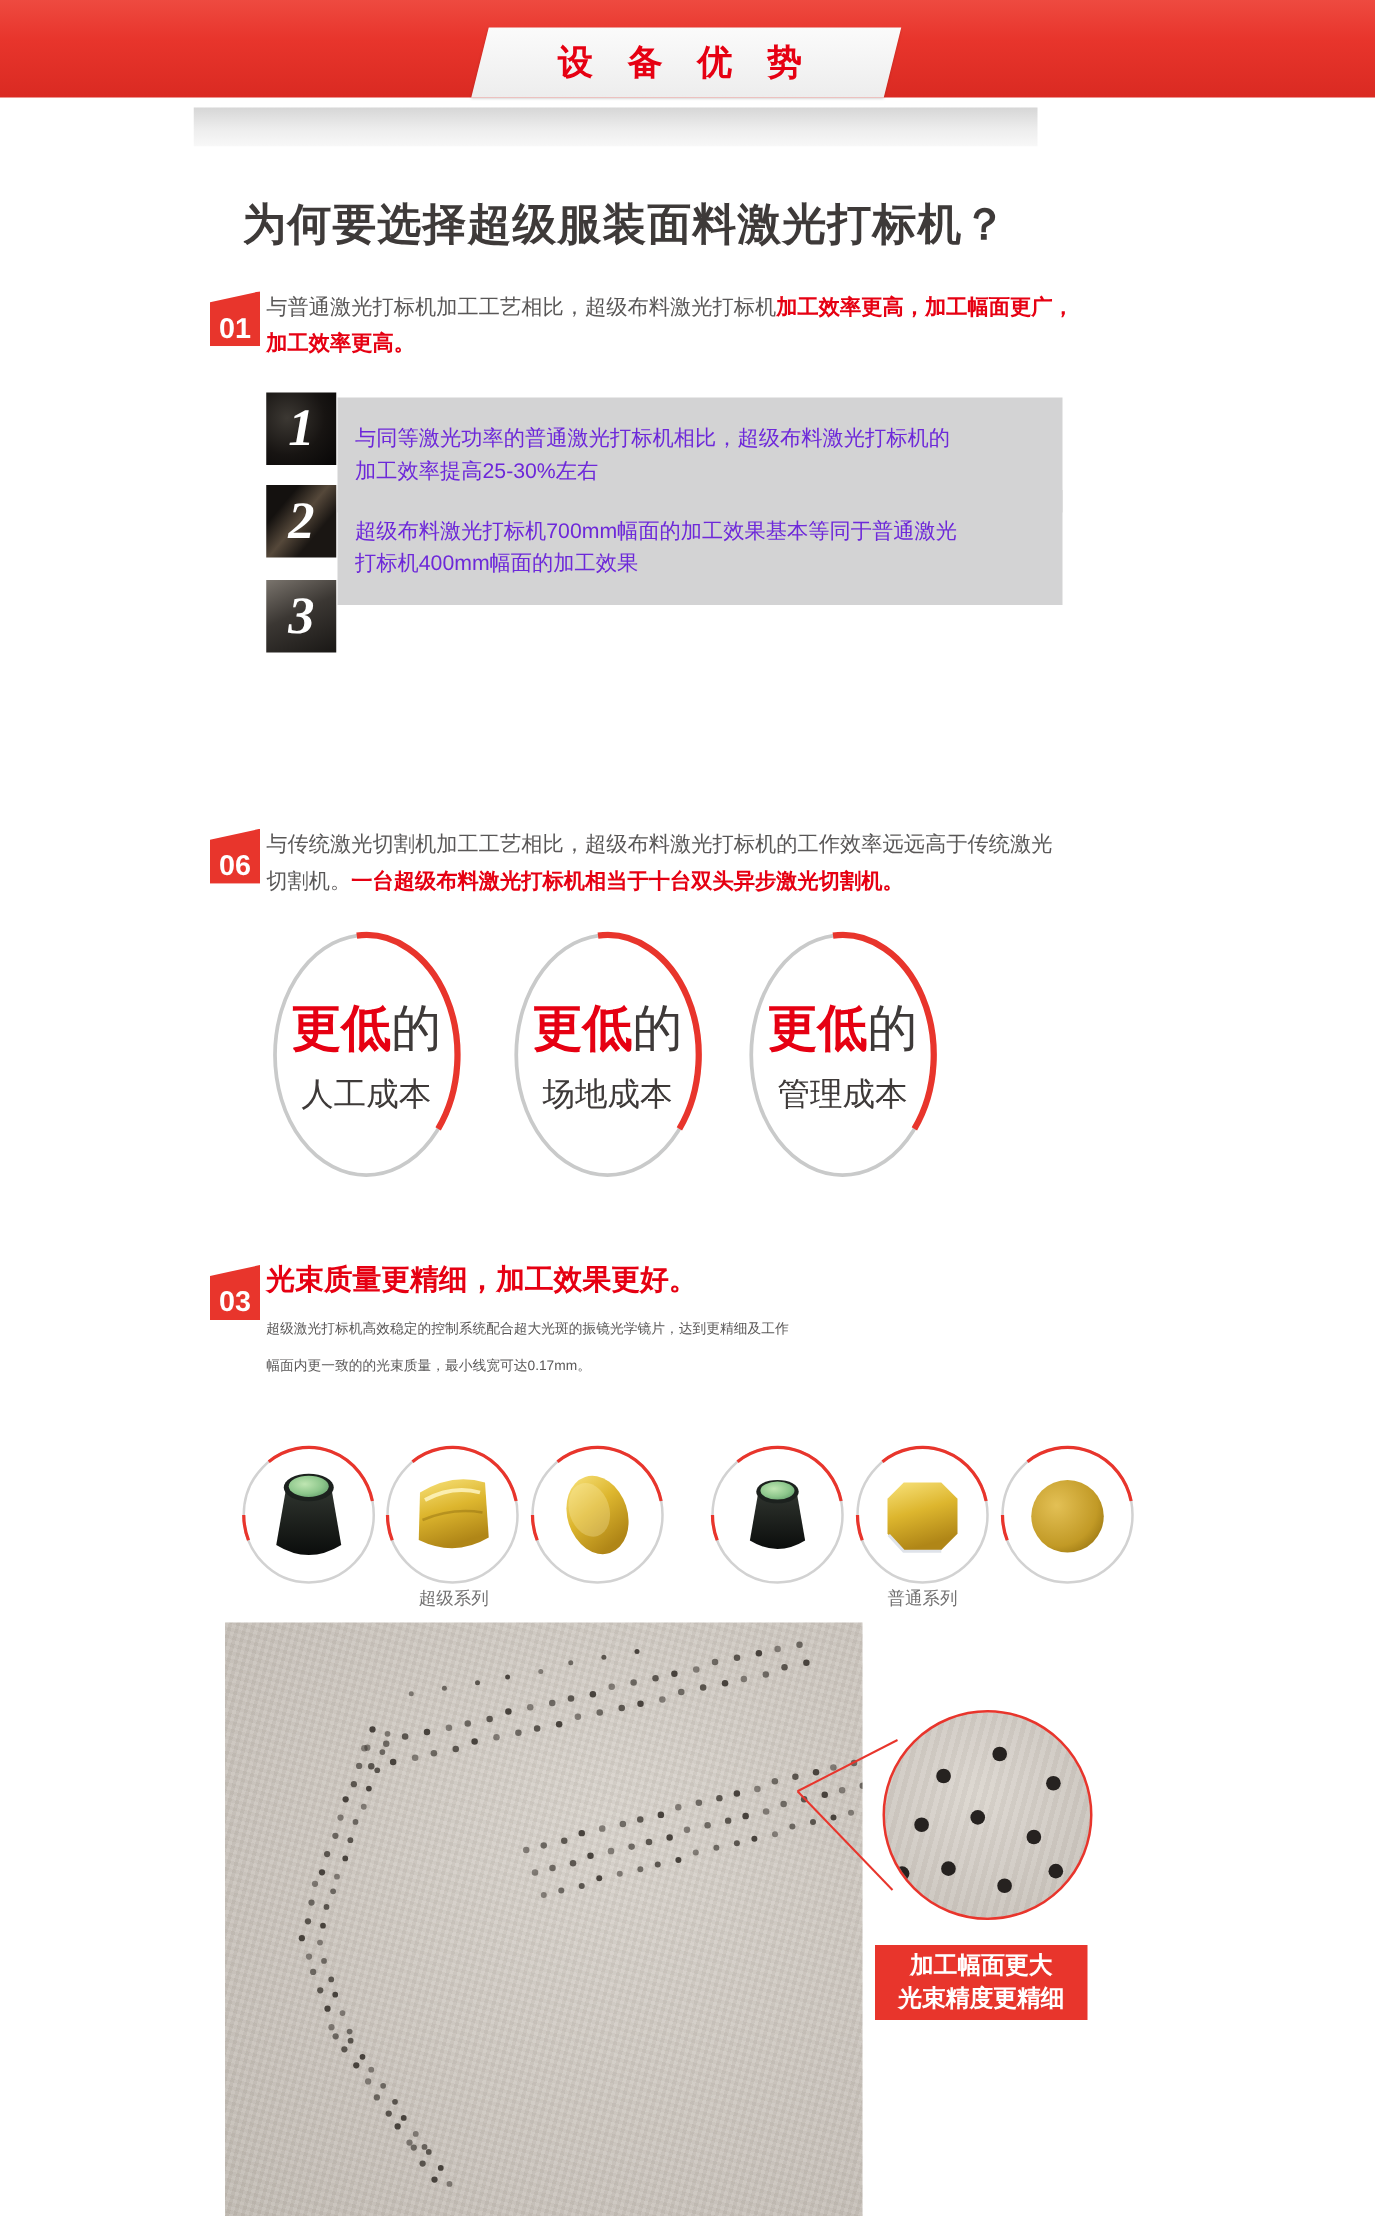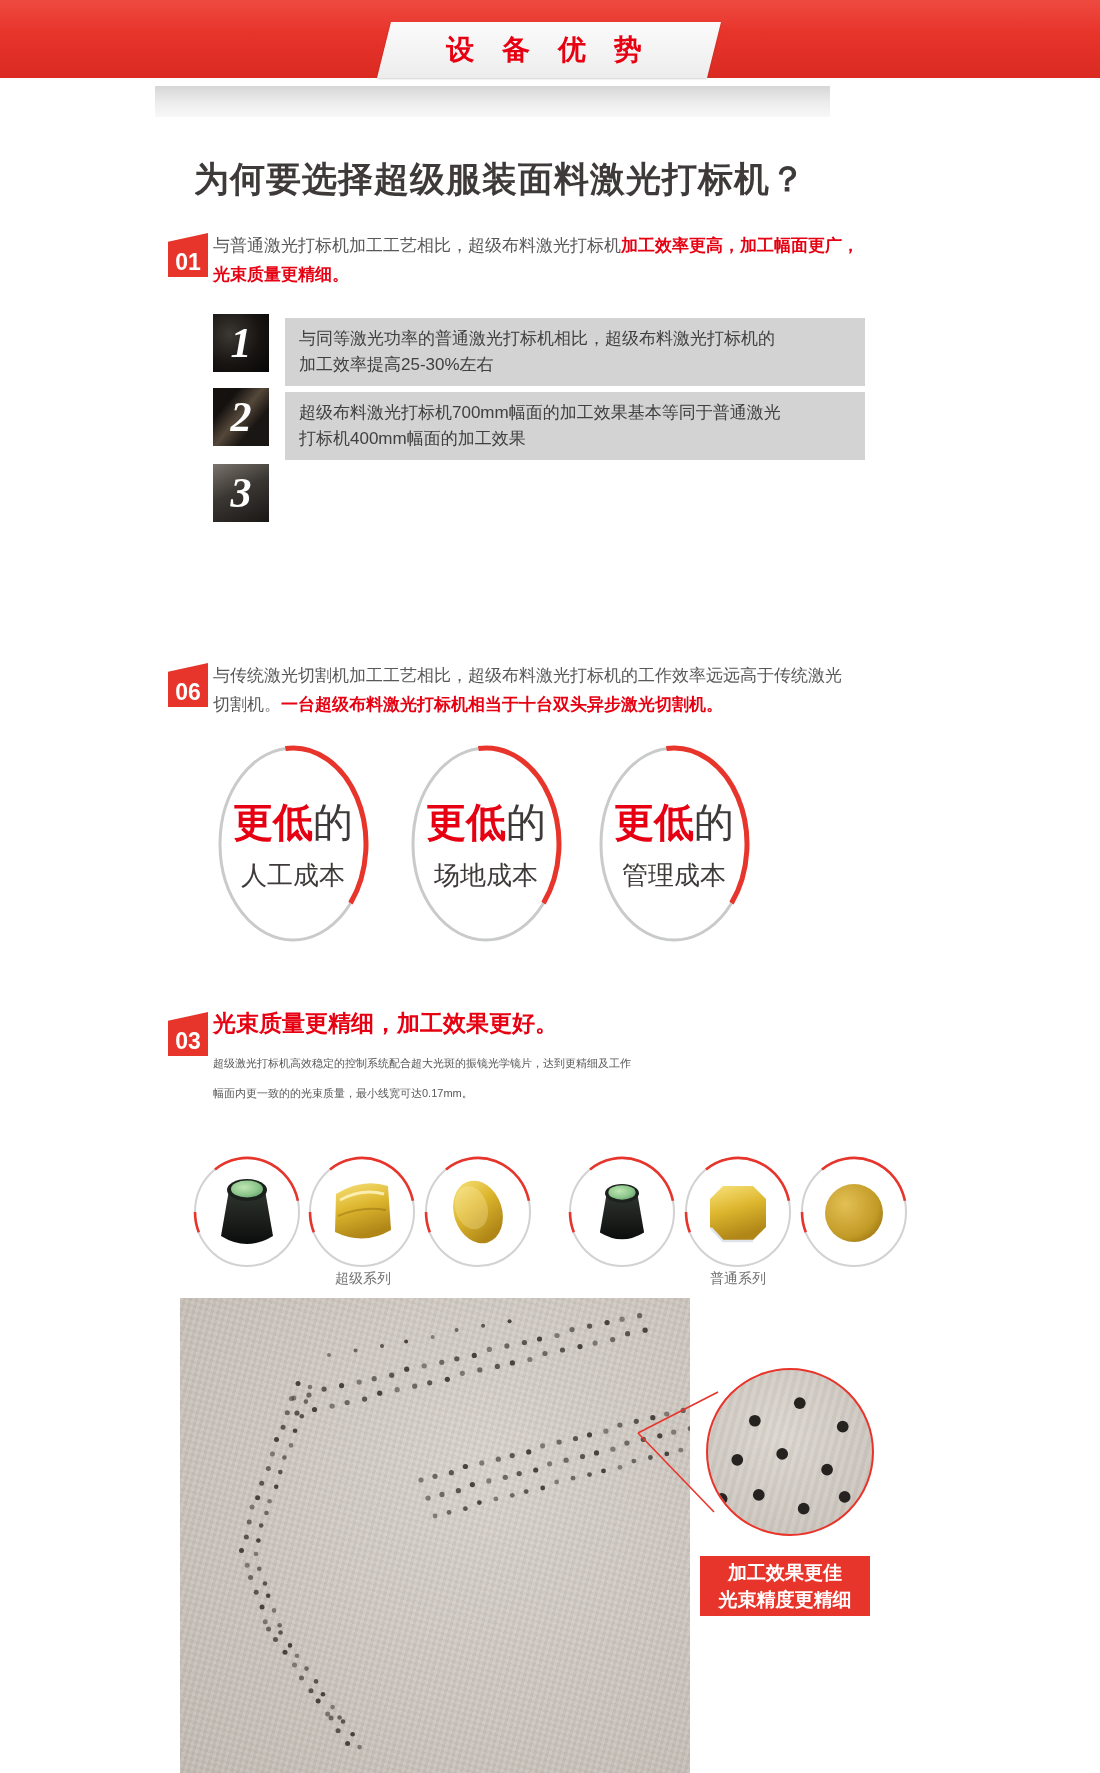--- a/index.html
+++ b/index.html
@@ -30,22 +30,22 @@
   .para{position:absolute;font-size:17px;line-height:29px;color:#595757;}
   .red-strong{color:#e60012;font-weight:bold;}
   
   .item-thumb{position:absolute;left:213px;width:56px;height:58px;
     display:flex;align-items:center;justify-content:center;
     color:#fff;font-family:"Liberation Serif","DejaVu Serif",serif;
     font-style:italic;font-weight:bold;font-size:42px;}
   .thumb-a{background:radial-gradient(circle at 30% 35%,#3c3833 0%,#171412 55%,#070606 100%);}
   .thumb-b{background:linear-gradient(130deg,#14110f 25%,#55483a 48%,#1a1613 70%);}
   .thumb-c{background:linear-gradient(155deg,#7a746d 0%,#3b3733 45%,#191715 100%);}
-  .item-box{position:absolute;left:285px;width:552px;background:#d3d3d4;
-    padding:8px 14px;font-size:17px;line-height:26px;color:#404040;}
+  .item-box{position:absolute;left:270px;width:552px;background:#d3d3d4;
+    padding:20px 14px;font-size:17px;line-height:26px;color:#6d28d9;}
   .preline{white-space:pre-line;}
   
   .cost-circle{position:absolute;width:152px;height:198px;}
   .cost-circle svg{position:absolute;inset:0;}
   .cost-text{position:absolute;inset:0;display:flex;flex-direction:column;
     align-items:center;justify-content:center;gap:8px;}
   .cost-line1{font-size:40px;color:#3e3a39;}
   .cost-line1 .hl{color:#e60012;font-weight:bold;}
   .cost-line2{font-size:26px;color:#3e3a39;}
   
@@ -85,21 +85,21 @@
     <div class="banner-trap"></div>
     <div class="banner-title">设 备 优 势</div>
   </div>
   <div class="substrip"></div>
 
   <div class="page-title">为何要选择超级服装面料激光打标机？</div>
 
   <div class="badge" style="left:168px;top:233px;">01</div>
   <div class="para" style="left:213px;top:231px;width:700px;">
     <div><span>与普通激光打标机加工工艺相比，超级布料激光打标机</span><span class="red-strong">加工效率更高，加工幅面更广，</span></div>
-    <div class="red-strong">光束质量更精细。</div>
+    <div class="red-strong">加工效率更高。</div>
   </div>
 
   <div class="item-thumb thumb-a" style="top:314px;">
       <span>1</span>
     </div>
   <div class="item-box preline" style="top:318px;">与同等激光功率的普通激光打标机相比，超级布料激光打标机的
 加工效率提高25-30%左右</div>
 
   <div class="item-thumb thumb-b" style="top:388px;">
       <span>2</span>
@@ -467,17 +467,17 @@
         <circle cx="30" cy="92" r="6" fill="#262220"></circle>
       <circle cx="76" cy="86" r="6" fill="#262220"></circle>
         <circle cx="122" cy="102" r="6" fill="#262220"></circle>
       <circle cx="52" cy="128" r="6" fill="#262220"></circle>
         <circle cx="98" cy="142" r="6" fill="#262220"></circle>
       <circle cx="140" cy="130" r="6" fill="#262220"></circle>
         <circle cx="14" cy="132" r="6" fill="#262220"></circle>
     </svg>
   </div>
   <div class="callout-box">
-    <div>加工效果更佳</div>
+    <div>加工幅面更大</div>
     <div>光束精度更精细</div>
   </div>
 
 </div>
 
 </body></html>

